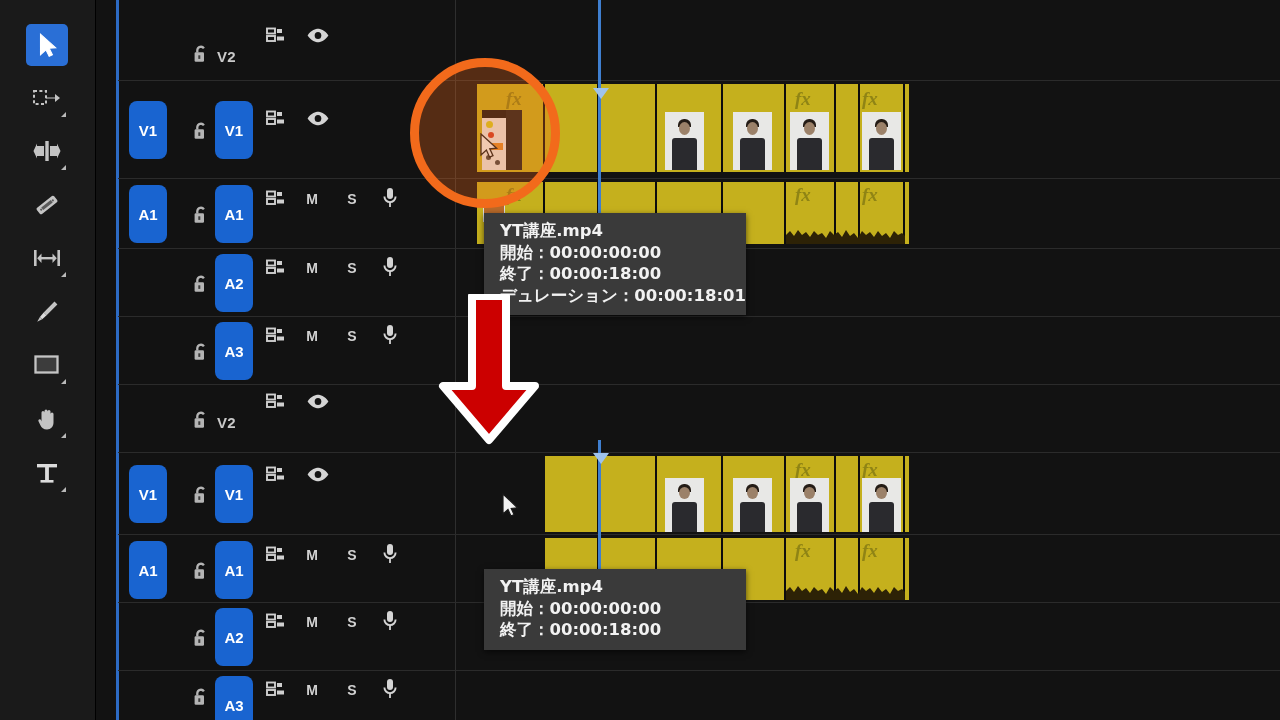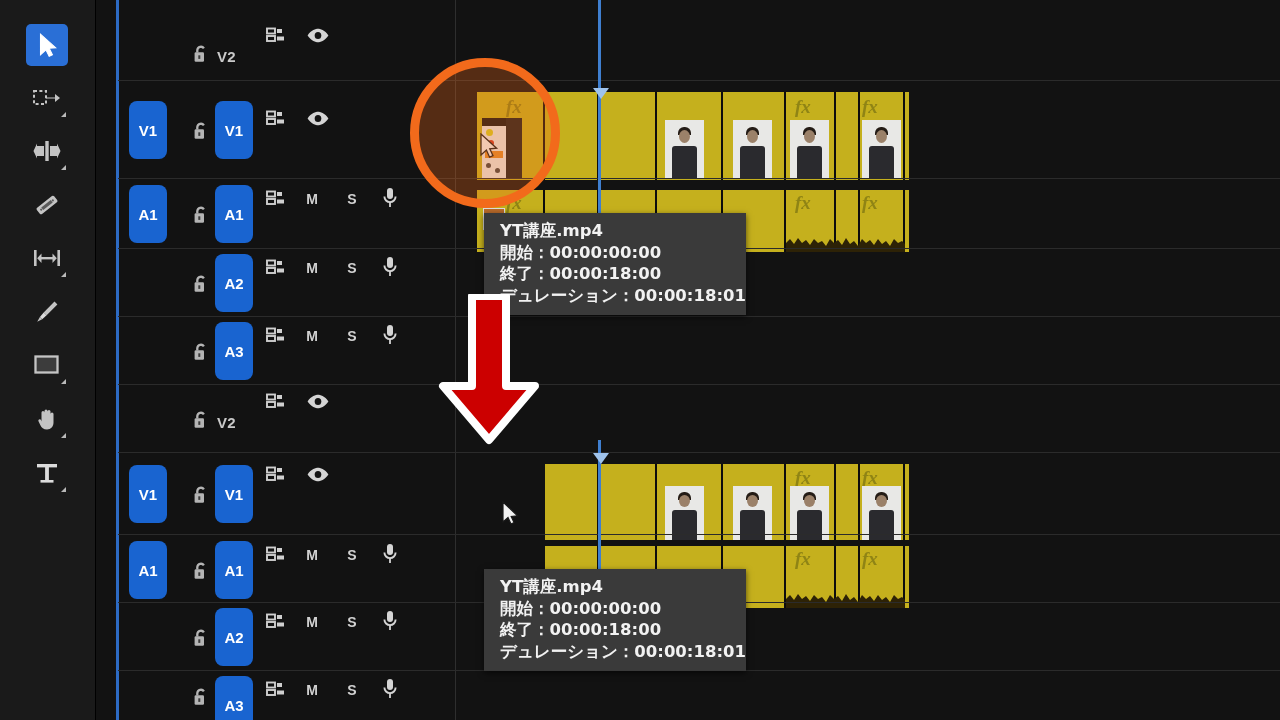--- a/index.html
+++ b/index.html
@@ -47,21 +47,21 @@
     display:flex; align-items:center; justify-content:center; }
   .lockbox{ position:absolute; width:22px; height:24px;
     display:flex; align-items:center; justify-content:center; }
   .tname{ position:absolute; color:#c9c9c9; font-size:15px;
     font-weight:bold; letter-spacing:.3px; }
   .ticon{ position:absolute; display:flex; align-items:center; justify-content:center; }
   .ms{ position:absolute; color:#d2d2d2; font-size:14px; font-weight:bold;
     width:16px; text-align:center; }
 
   
-  .clipzone{ position:absolute; left:359px; top:8px; right:0; height:100%; overflow:hidden;padding-left:16px; }
+  .clipzone{ position:absolute; left:359px; top:0; right:0; height:100%; overflow:hidden;padding-left:16px; }
 
   .clip{ position:absolute; top:3px; background:#c5b01d; }
   .clip .seg{ position:absolute; top:0; bottom:0; background:#c5b01d;
     border-right:2px solid #0d0d0d; }
   .fx{ position:absolute; color:#8f8415; font-size:19px; font-style:italic;
     font-family:"Liberation Serif",serif; font-weight:bold; pointer-events:none; }
   .thumb{ position:absolute; background:#e8e8e6; overflow:hidden; }
   .figure{ position:absolute; background:#2a2a2e; border-radius:3px 3px 0 0; }
   .head{ position:absolute; background:#9b8169; border-radius:50%; }
   .hair{ position:absolute; background:#241c16; border-radius:6px 6px 0 0; }
@@ -623,23 +623,20 @@
   </div>
 
   <div class="tooltip" style="left:484px; top:569px; width:262px;">
     <div>YT講座.mp4</div>
     <div>
       <span>開始</span><span>：</span><span>00:00:00:00</span>
     </div>
     <div>
       <span>終了</span><span>：</span><span>00:00:18:00</span>
     </div>
-    <div>
-      <span>デュレーション</span><span>：</span><span>00:00:18:01</span>
-    </div>
   </div>
 
   <svg class="cursor" style="left:479px; top:133px" width="22" height="30" viewBox="0 0 22 30">
     <path d="M2 1 L2 22 L7.4 17 L10.6 24.2 L14 22.6 L10.8 15.8 L17.6 15.2 Z" fill="#f2f2f2" stroke="#1a1a1a" stroke-width="1.3"></path>
   </svg>
 
   <div class="ann-circle" style="left:410px; top:58px; width:150px; height:150px;"></div>
 
   <svg class="ann-arrow" style="left:434px; top:294px" width="110" height="152" viewBox="0 0 110 152">
     <path d="M38 2 H72 V92 H101 L55 146 L9 92 H38 Z" fill="#cc0000" stroke="#ffffff" stroke-width="8" stroke-linejoin="round"></path>

